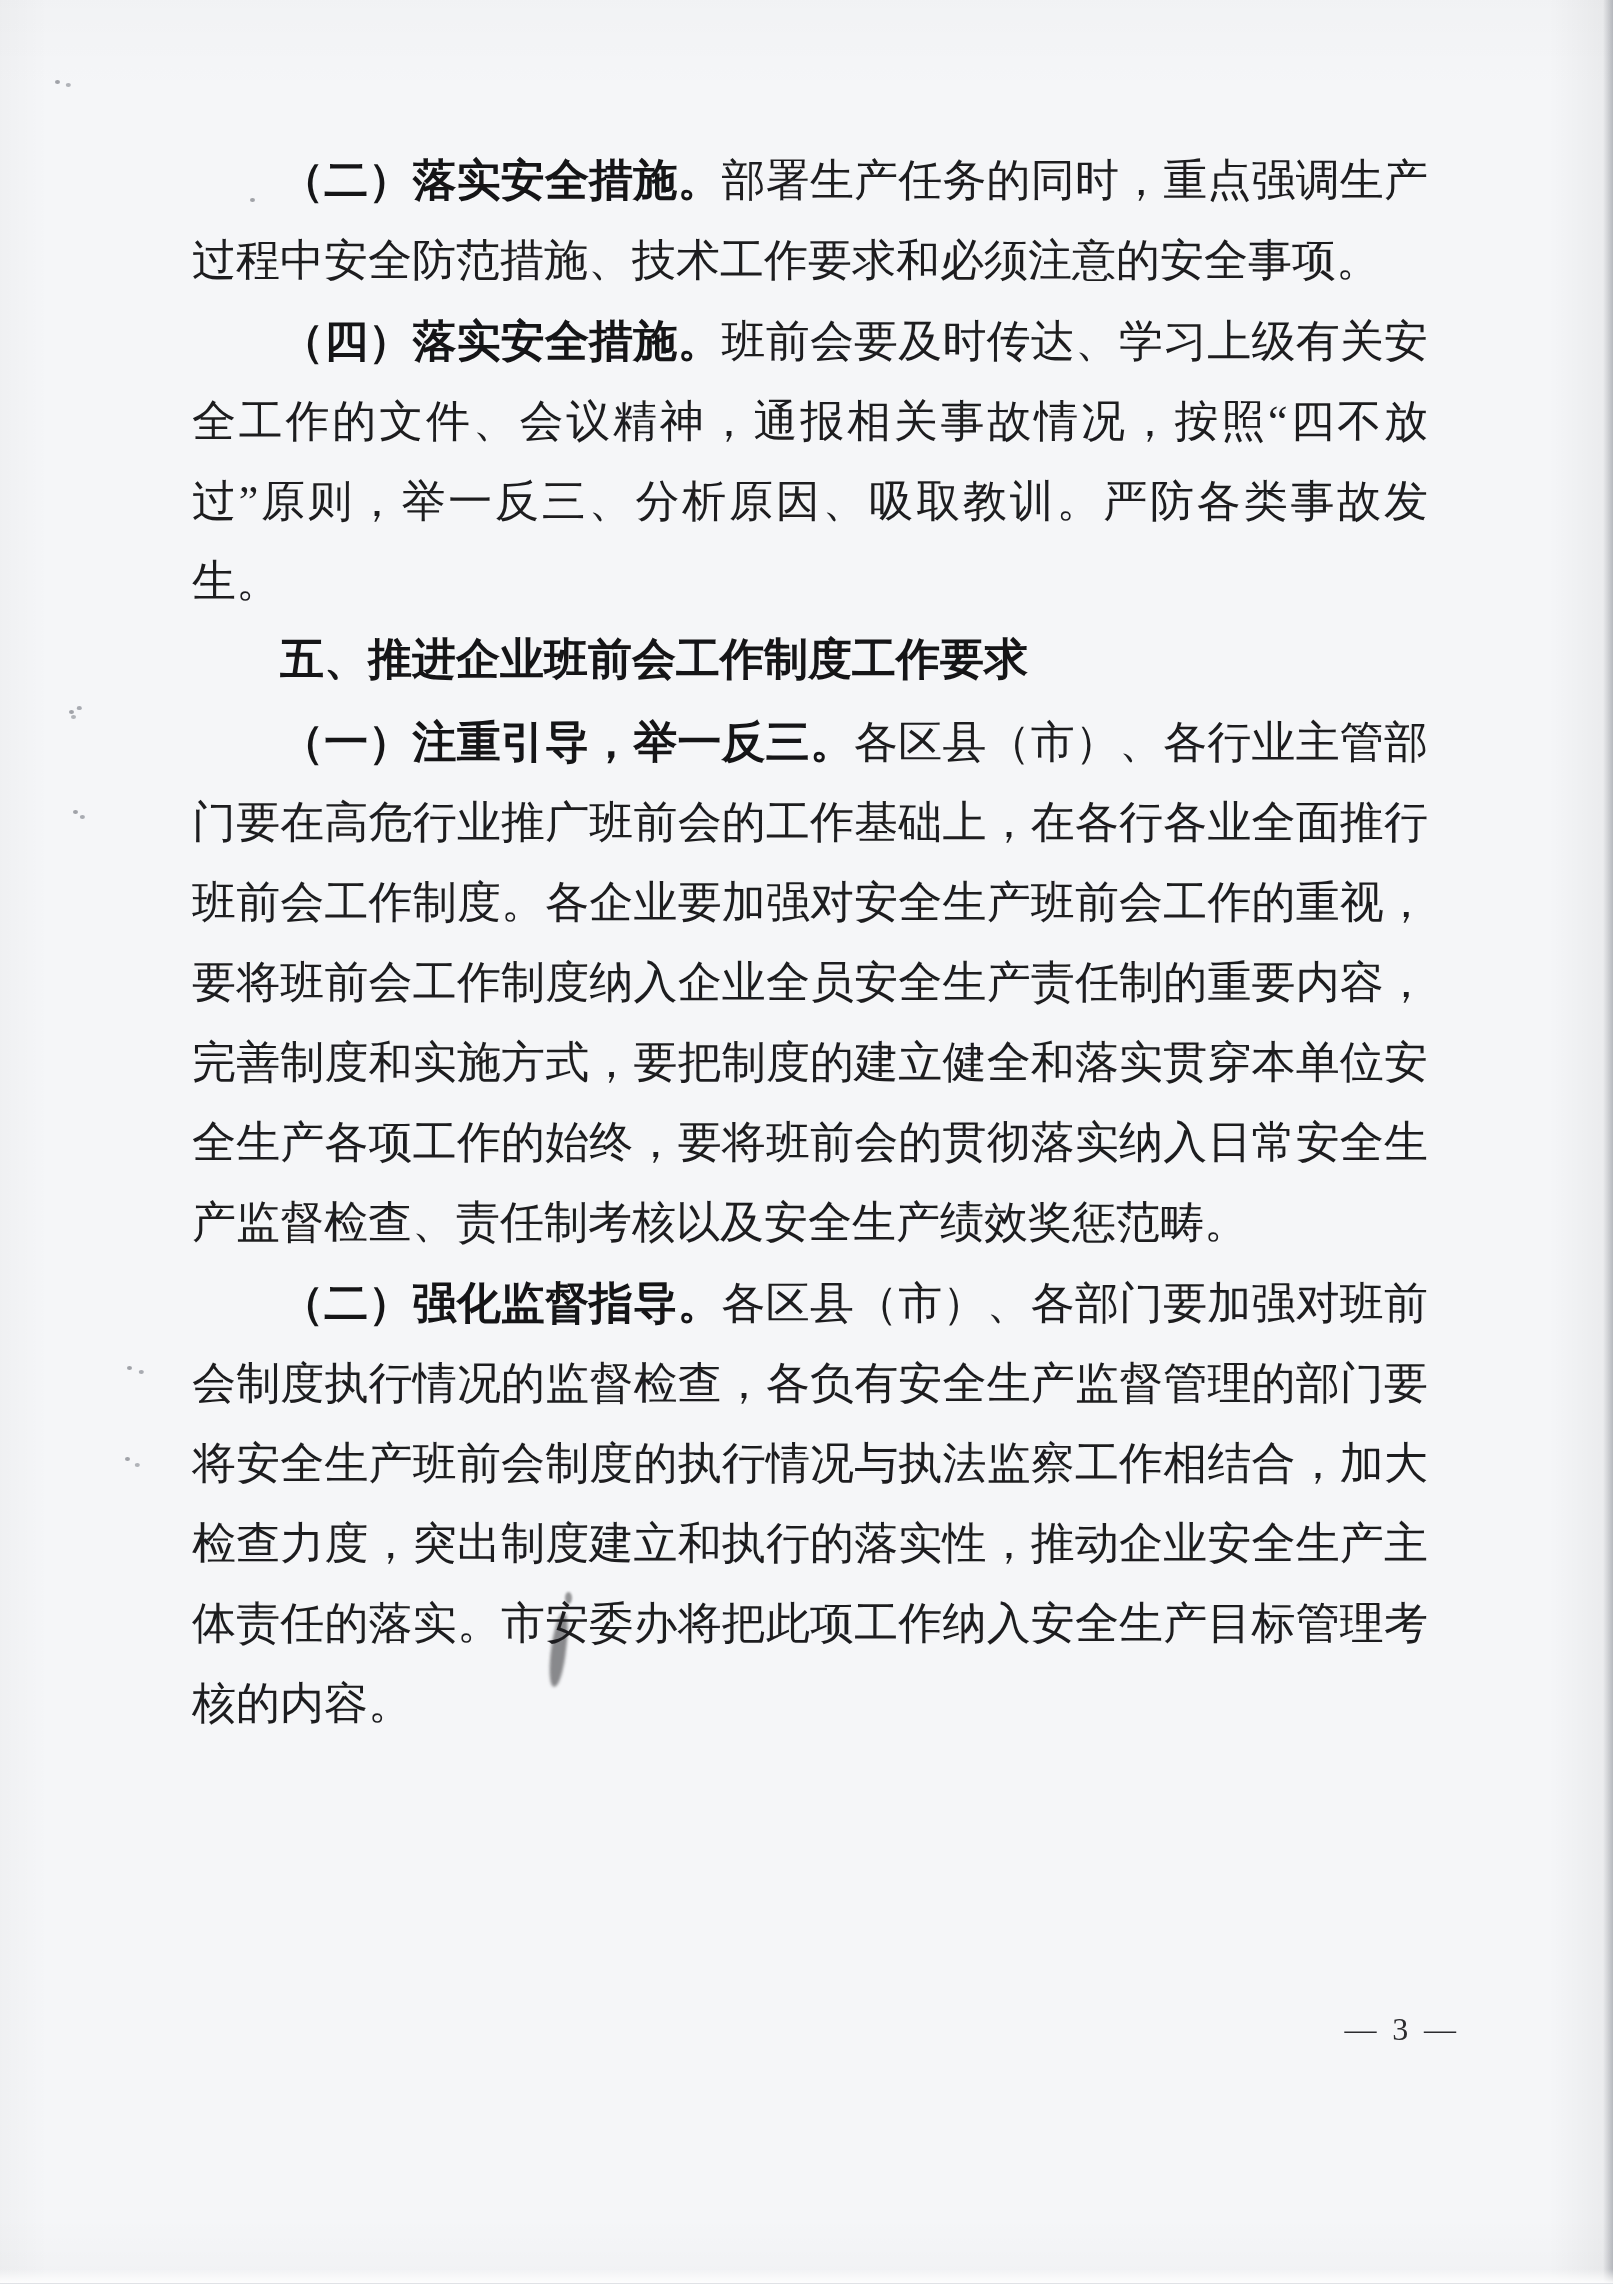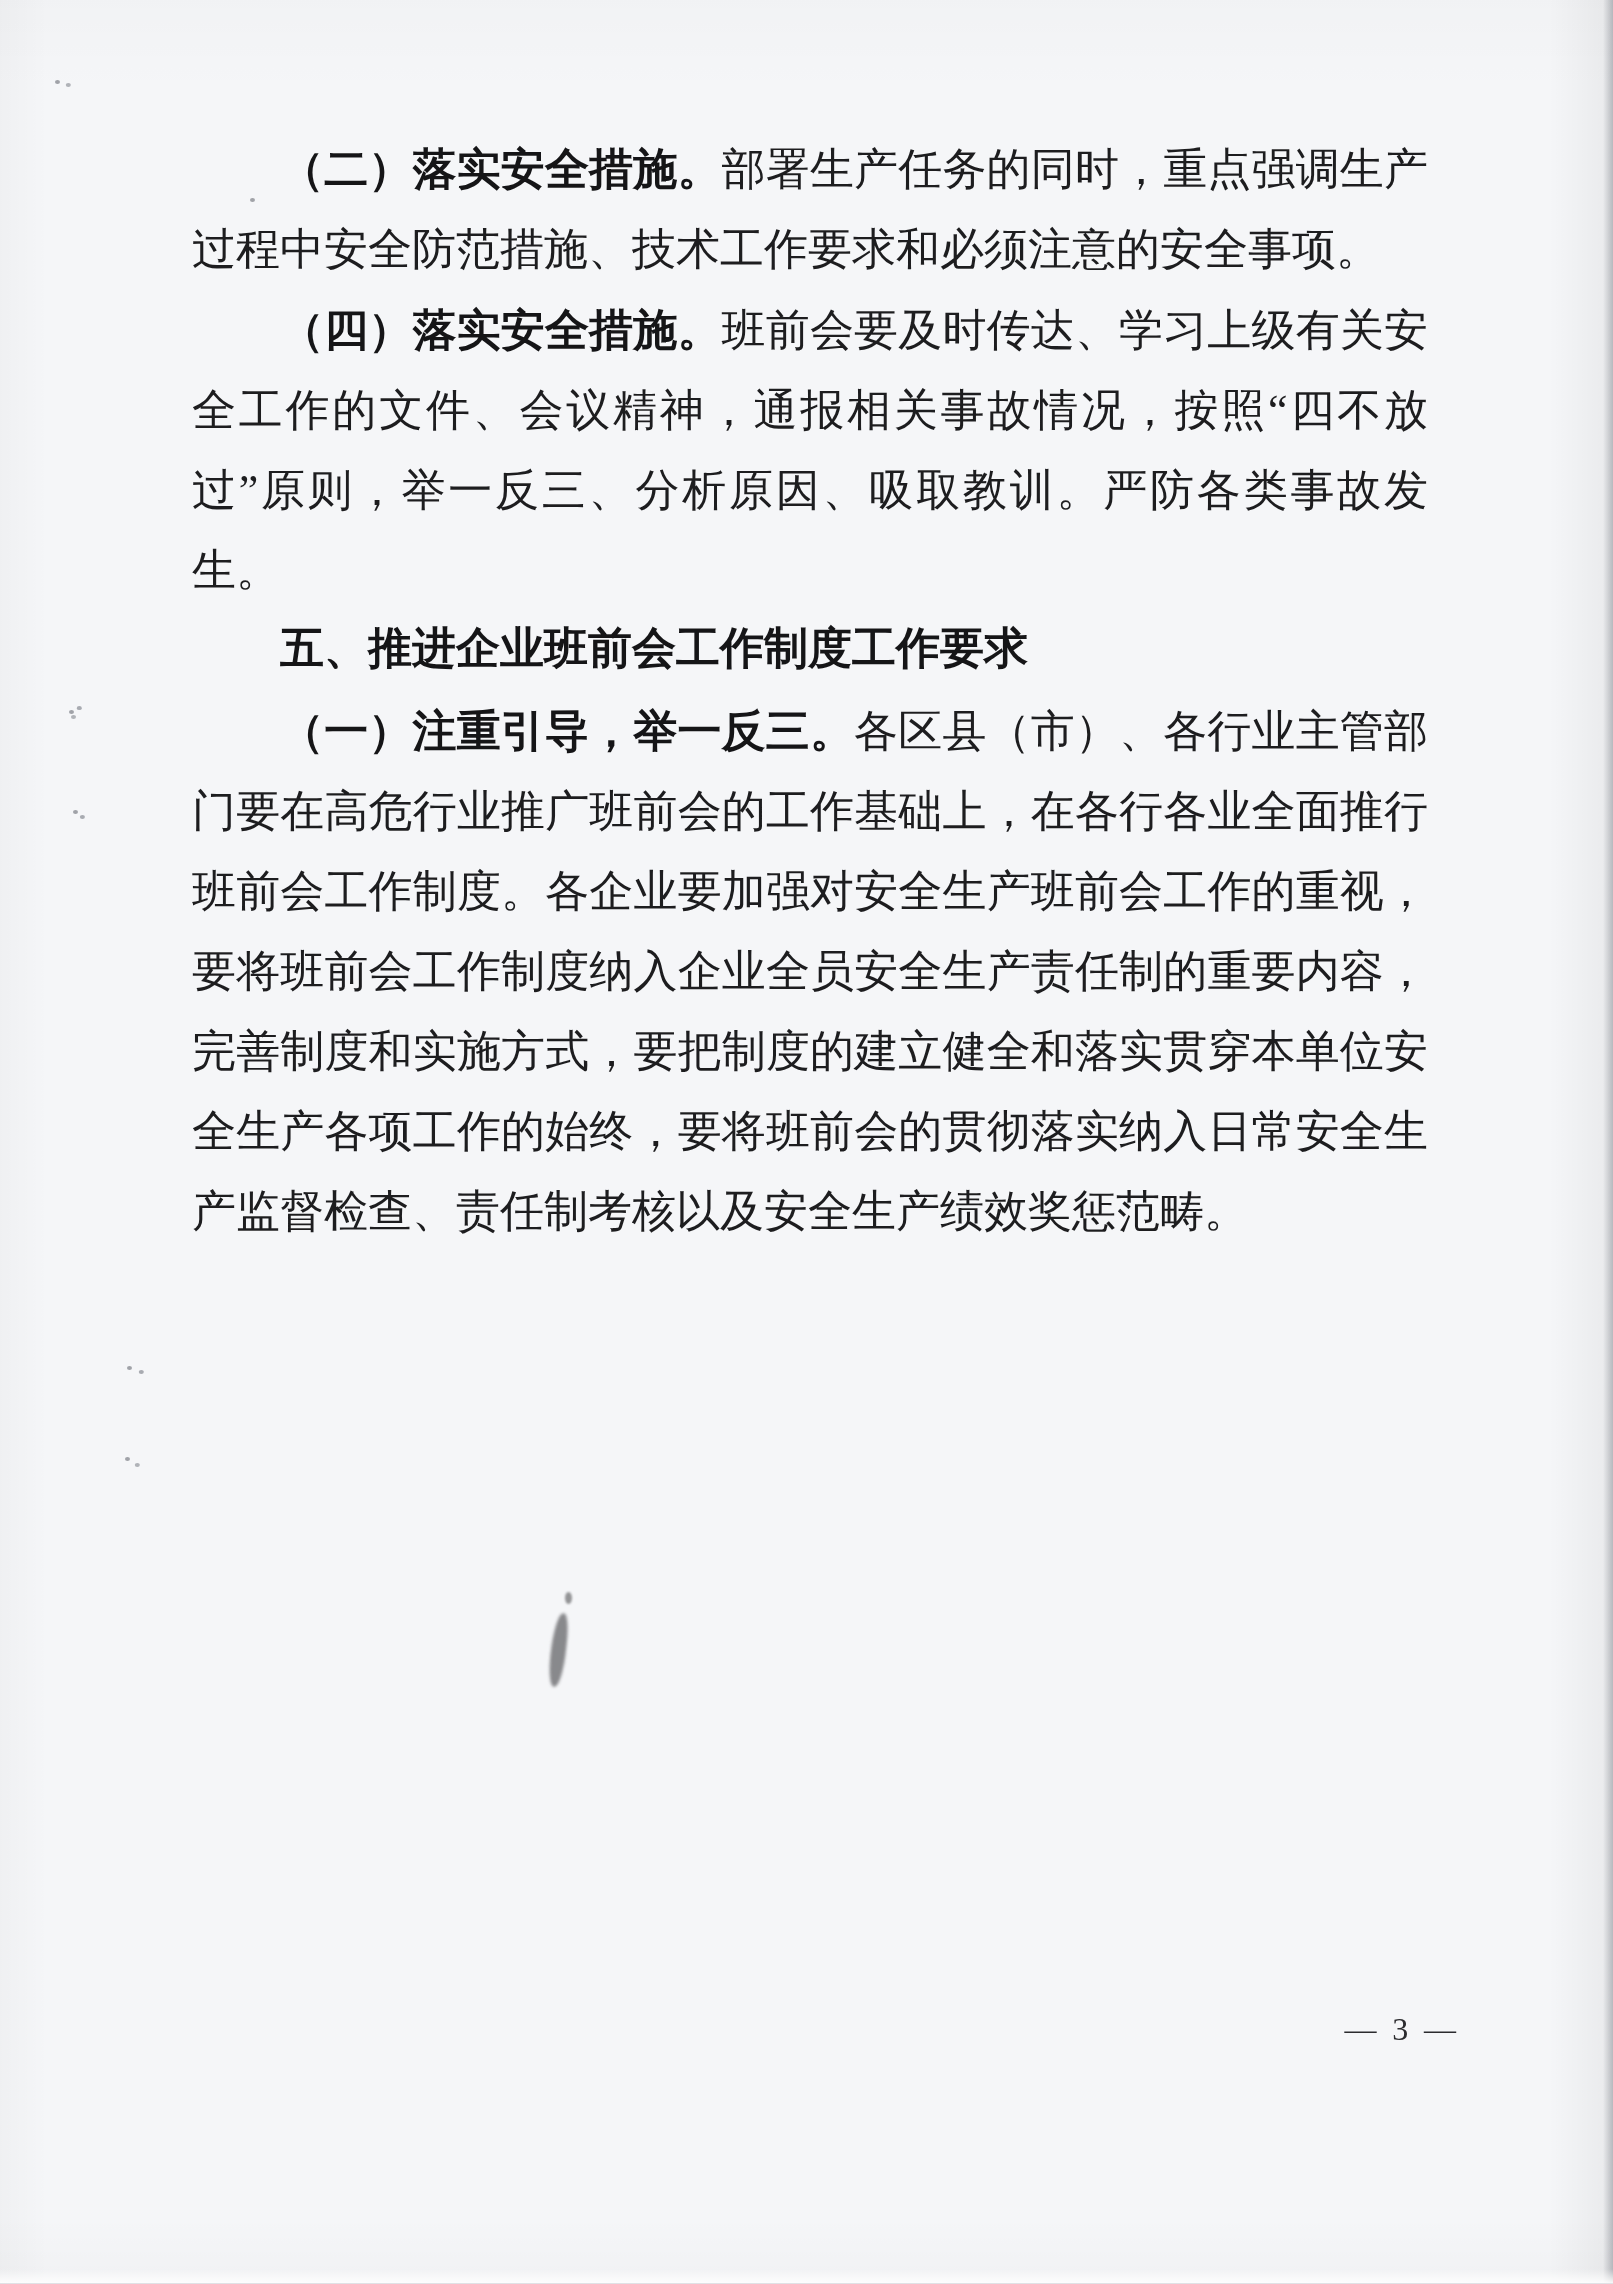--- a/index.html
+++ b/index.html
@@ -16,21 +16,21 @@
     height: 2285px;
     background:
       linear-gradient(90deg, rgba(0,0,0,0.025), rgba(0,0,0,0) 3%, rgba(0,0,0,0) 96%, rgba(0,0,0,0.05)),
       linear-gradient(180deg, rgba(0,0,0,0.015), rgba(0,0,0,0) 4%, rgba(0,0,0,0) 97%, rgba(0,0,0,0.02)),
       #f5f6f8;
     color: #1d1d1f;
     font-family: "Liberation Serif", serif;
   }
   .content {
     position: absolute;
-    top: 129px;
+    top: 140px;
     left: 192px;
     width: 1236px;
     font-size: 44px;
     line-height: 80px;
     text-align: justify;
     line-break: strict;
   }
   .para {
     margin: 0;
     text-indent: 2em;
@@ -111,20 +111,21 @@
 
     <p class="para"><span class="lead">（二）落实安全措施。</span><span>部署生产任务的同时，重点强调生产过程中安全防范措施、技术工作要求和必须注意的安全事项。</span></p>
 
 
     <p class="para"><span class="lead">（四）落实安全措施。</span><span>班前会要及时传达、学习上级有关安全工作的文件、会议精神，通报相关事故情况，按照“四不放过”原则，举一反三、分析原因、吸取教训。严防各类事故发生。</span></p>
 
     <p class="heading">五、推进企业班前会工作制度工作要求</p>
 
     <p class="para"><span class="lead">（一）注重引导，举一反三。</span><span>各区县（市）、各行业主管部门要在高危行业推广班前会的工作基础上，在各行各业全面推行班前会工作制度。各企业要加强对安全生产班前会工作的重视，要将班前会工作制度纳入企业全员安全生产责任制的重要内容，完善制度和实施方式，要把制度的建立健全和落实贯穿本单位安全生产各项工作的始终，要将班前会的贯彻落实纳入日常安全生产监督检查、责任制考核以及安全生产绩效奖惩范畴。</span></p>
 
+    <p class="para"><span class="lead">（二）强化监督指导。</span><span>各区县（市）、各部门要加强对班前会制度执行情况的监督检查，各负有安全生产监督管理的部门要将安全生产班前会制度的执行情况与执法监察工作相结合，加大检查力度，突出制度建立和执行的落实性，推动企业安全生产主体责任的落实。市安委办将把此项工作纳入安全生产目标管理考核的内容。</span></p>
 
   </div>
 
   <div class="page-number">— 3 —</div>
 
   <div class="smudge"></div>
   <div class="smudge-dot"></div>
   <div class="speck s1"></div>
   <div class="speck s2"></div>
   <div class="speck s3"></div>

